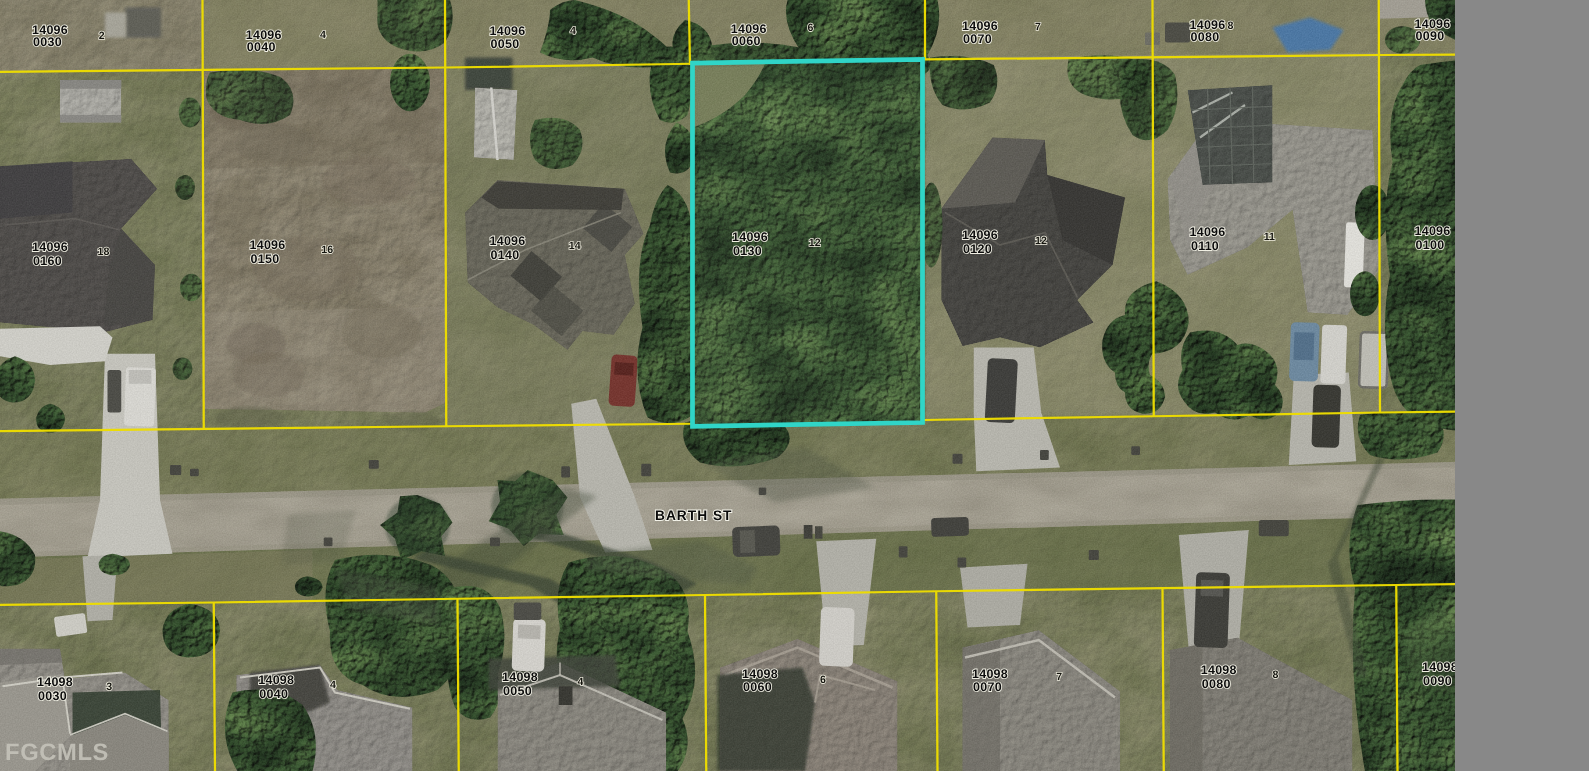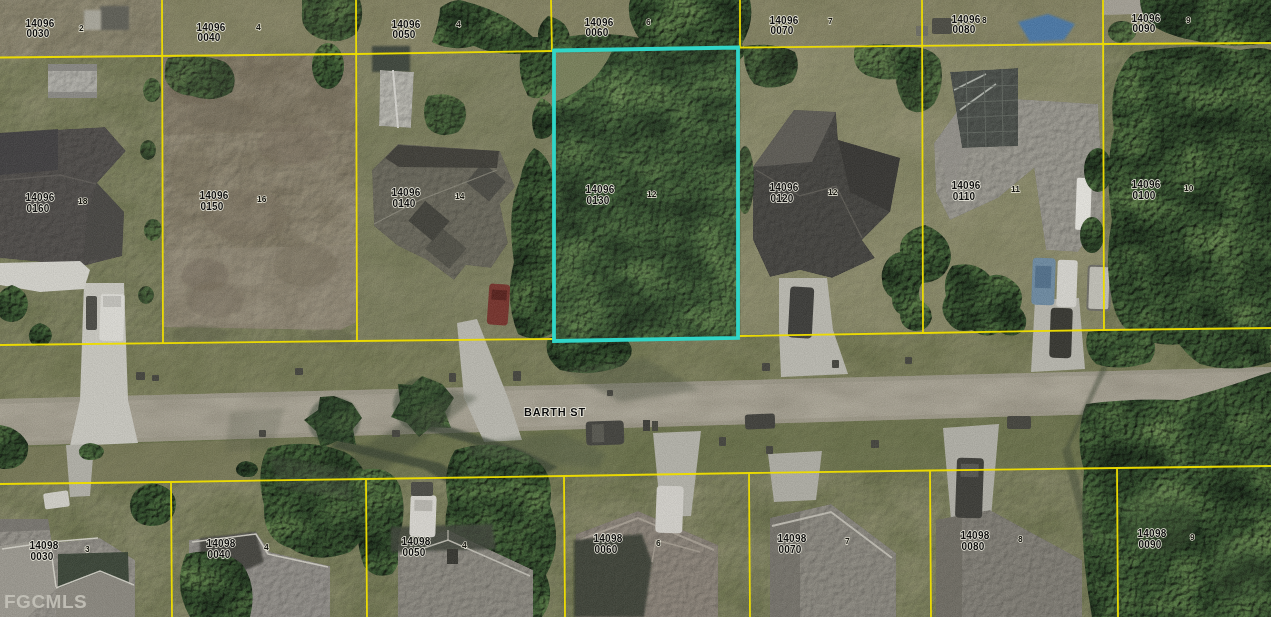--- a/index.html
+++ b/index.html
@@ -1,16 +1,16 @@
 <!DOCTYPE html>
 <html><head>
 <meta charset="utf-8">
 <style>
 html,body{margin:0;padding:0;background:#888;}
-#wrap{position:relative;width:1271px;height:617px;overflow:hidden;}
+#wrap{position:relative;width:1164px;height:617px;overflow:hidden;}
 svg{display:block}
 .lbl{font-family:"Liberation Sans",sans-serif;font-weight:bold;font-size:10px;fill:#0d0d0d;paint-order:stroke;stroke:#f0efe3;stroke-width:1.4px;letter-spacing:0.2px;}
 .num{font-family:"Liberation Sans",sans-serif;font-weight:bold;font-size:8.5px;fill:#15150f;paint-order:stroke;stroke:#eceadc;stroke-width:1.25px;}
 .street{font-family:"Liberation Sans",sans-serif;font-weight:bold;font-size:11px;fill:#0a0a0a;paint-order:stroke;stroke:#f3f2e8;stroke-width:1.6px;letter-spacing:0.8px;}
 .wm{font-family:"Liberation Sans",sans-serif;font-weight:bold;font-size:19px;fill:#c6c4bb;letter-spacing:0.5px;opacity:0.88;}
 </style>
 </head>
 <body>
 <div id="wrap">
 <svg width="1271" height="617" viewBox="0 0 1271 617">

